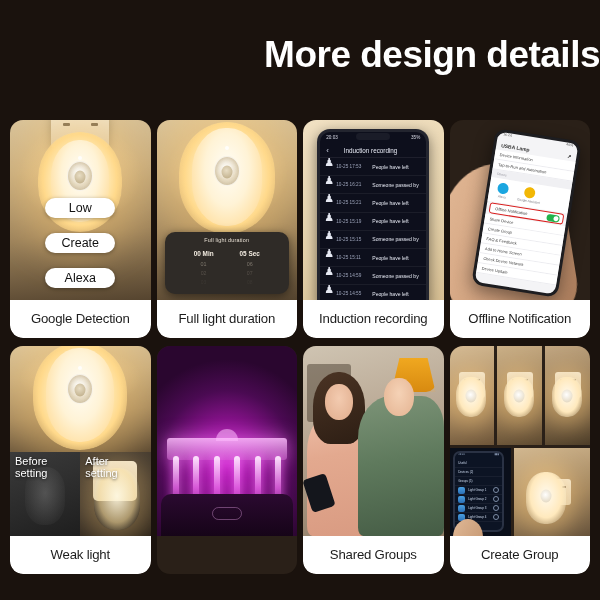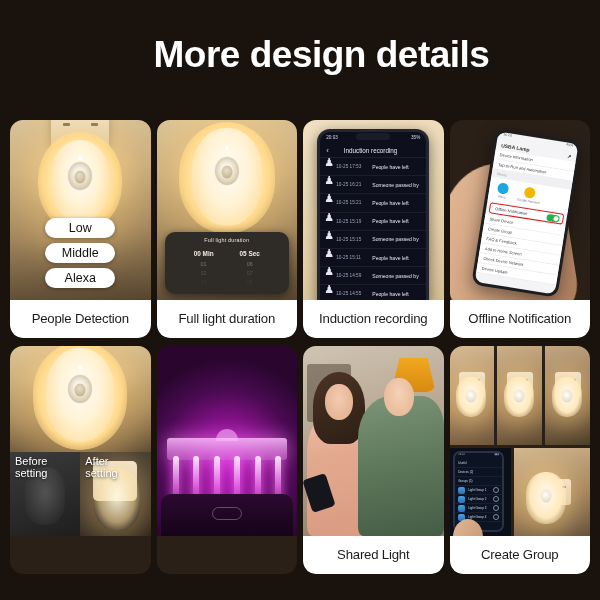--- a/index.html
+++ b/index.html
@@ -7,21 +7,21 @@
   html, body {
     width: 600px; height: 600px;
     background: #1a120d;
     font-family: "Liberation Sans", sans-serif;
     overflow: hidden;
   }
   .page { position: relative; width: 600px; height: 600px; background: #1a120d; }
 
   .page-title {
     position: absolute; top: 34px; left: 0; width: 600px;
-    text-align: center; color: #ffffff;
+    text-align: right; color: #ffffff;
     font-size: 37px; font-weight: bold; letter-spacing: -0.5px; padding-left: 43px;
   }
 
   .grid {
     position: absolute; left: 10px; top: 120px;
     width: 580px;
     display: grid;
     grid-template-columns: repeat(4, 1fr);
     grid-template-rows: 218px 228px;
     gap: 8px 6px;
@@ -89,21 +89,21 @@
   }
   .sensor-dot {
     position: absolute; left: 50%; transform: translateX(-50%);
     width: 4px; height: 4px; border-radius: 50%;
     background: rgba(255,255,255,.85);
   }
 
   
   .pill-stack {
     position: absolute; left: 50%; transform: translateX(-50%);
-    bottom: 12px; display: flex; flex-direction: column; gap: 5px; align-items: center;
+    bottom: 12px; display: flex; flex-direction: column; gap: 15px; align-items: center;
   }
   .pill {
     min-width: 70px; padding: 3px 16px;
     background: #ffffff; color: #111;
     border-radius: 20px; text-align: center;
     font-size: 12.5px; font-weight: 500;
     box-shadow: 0 1px 4px rgba(0,0,0,.35);
   }
 
   
@@ -378,25 +378,25 @@
           <div class="slot l"></div>
           <div class="slot r"></div>
         </div>
         <div class="nl-glow" style="top:12px;width:84px;height:100px;"></div>
         <div class="nl-body" style="top:20px;width:58px;height:82px;">
           <div class="sensor-dot" style="top:16px;"></div>
           <div class="sensor"></div>
         </div>
         <div class="pill-stack">
           <div class="pill">Low</div>
-          <div class="pill">Middle</div>
+          <div class="pill">Create</div>
           <div class="pill">Alexa</div>
         </div>
       </div>
-      <div class="card-label">People Detection</div>
+      <div class="card-label">Google Detection</div>
     </div>
 
     <div class="card">
       <div class="card-media">
         <div class="wall"></div>
         <div class="nl-glow" style="top:2px;width:96px;height:112px;"></div>
         <div class="nl-body" style="top:8px;width:70px;height:98px;">
           <div class="sensor-dot" style="top:18px;"></div>
           <div class="sensor"></div>
         </div>
@@ -537,20 +537,21 @@
             <div class="wl-cap">Before<br>setting</div>
             <div class="wl-nl-dim"></div>
           </div>
           <div class="wl-half wl-after">
             <div class="wl-cap">After<br>setting</div>
             <div class="wl-plate"></div>
             <div class="wl-nl-on"></div>
           </div>
         </div>
       </div>
+      <div class="card-label">Weak light</div>
     </div>
 
     <div class="card">
       <div class="card-media">
         <div class="rgb-bg"></div>
         <div class="rgb-knob"></div>
         <div class="rgb-bar"></div>
         <div class="beams">
           <div class="beam"></div>
           <div class="beam"></div>
@@ -578,21 +579,21 @@
         <div class="sd-shelf"></div>
         <div class="sd-lamp"></div>
         <div class="sd-p1"></div>
         <div class="sd-p1h"></div>
         <div class="sd-p1f"></div>
         <div class="sd-p2"></div>
         <div class="sd-p2h"></div>
         <div class="sd-p2f"></div>
         <div class="sd-phone"></div>
       </div>
-      <div class="card-label">Shared Light</div>
+      <div class="card-label">Shared Groups</div>
     </div>
 
     <div class="card">
       <div class="card-media">
         <div class="cg">
           <div class="cg-top">
             <div class="cg-cell cg-wall1">
               <div class="cg-plate">
                   <i class="e l"></i>
                   <i class="e r"></i>

